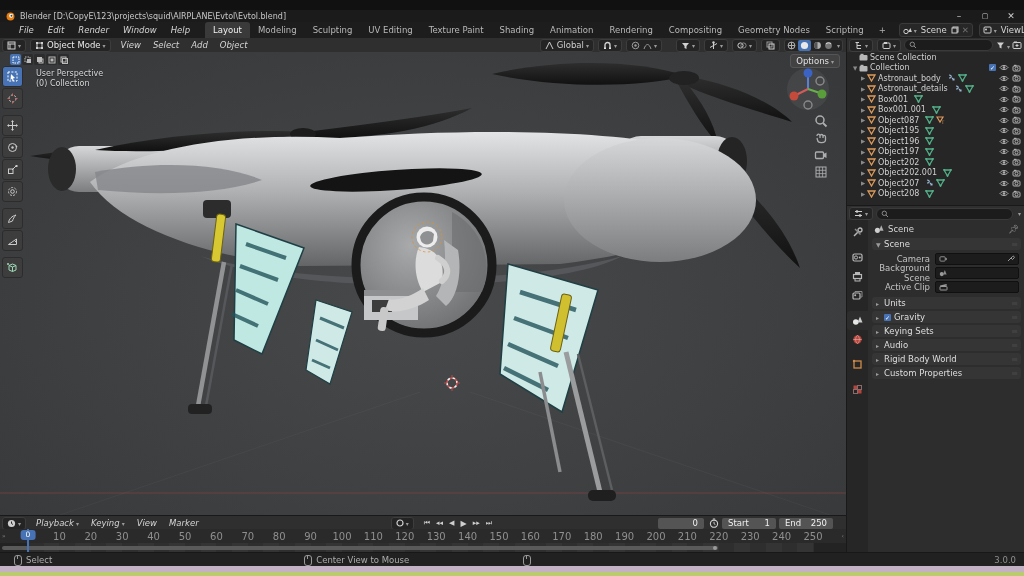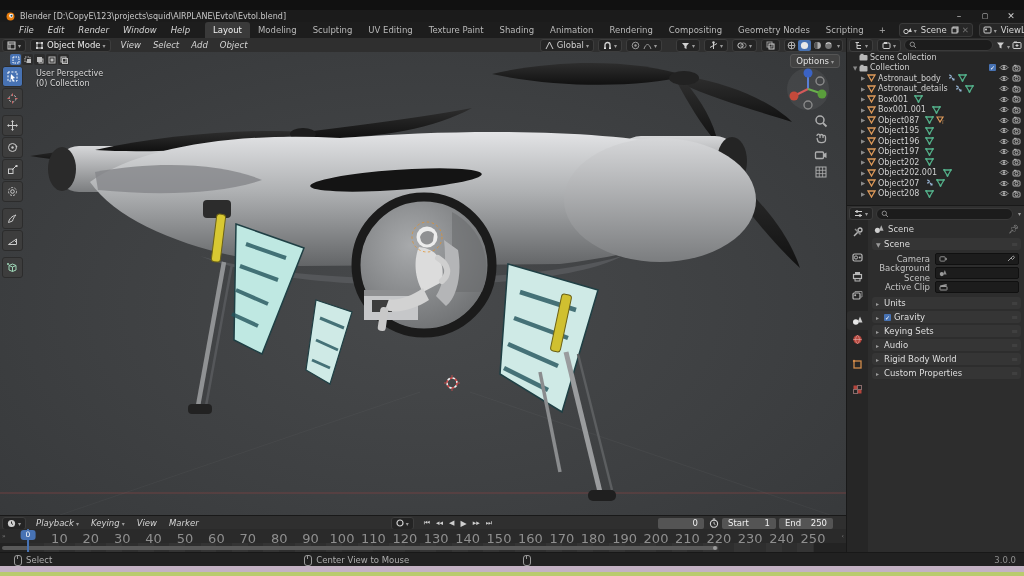--- a/index.html
+++ b/index.html
@@ -93,21 +93,21 @@
   .prop-label{width:62px;text-align:right;color:#c2c2c2;padding-right:5px;}
   .prop-field{flex:1;height:10px;background:#1c1c1c;border:1px solid #101010;border-radius:2px;
               display:flex;align-items:center;padding:0 3px;}
 
   
   #tl-header{left:0;top:515px;width:846px;height:14px;border-top:1px solid #191919;}
   #tl-ruler{left:0;top:529px;width:846px;height:14px;background:#2a2a2a;overflow:hidden;}
   #tl-channel{left:0;top:543px;width:846px;height:9px;background:#232323;overflow:hidden;}
   #tl-range{position:absolute;left:28px;top:0;width:786px;height:9px;
             background:repeating-linear-gradient(90deg,#2e2e2e 0 15.7px,#343434 15.7px 31.4px);}
-  .tick-label{position:absolute;top:2px;transform:translateX(-50%);color:#8f8f8f;font-size:13px;}
+  .tick-label{position:absolute;top:2px;transform:translateX(-50%);color:#8f8f8f;font-size:10px;}
   #playhead-line{position:absolute;left:27px;top:0;width:2px;height:23px;background:#4772b3;z-index:3;}
   #playhead-pill{position:absolute;left:28px;top:1px;transform:translateX(-50%);background:#4772b3;color:#fff;
                  border-radius:3px;padding:0 5px;font-size:7.5px;line-height:10px;z-index:4;}
   #tl-scroll{position:absolute;left:2px;top:3px;width:716px;height:4px;background:#5a5a5a;border-radius:2px;}
   #tl-scroll .knob{position:absolute;right:1px;top:0;width:4px;height:4px;border-radius:2px;background:#9a9a9a;}
   .transport{display:flex;align-items:center;gap:2px;margin-left:8px;}
   .tbtn{color:#cfcfcf;font-size:7px;padding:0 2px;}
   .frame-field{background:#545454;border-radius:2px;color:#f0f0f0;height:11px;display:flex;
                align-items:center;padding:0 6px;margin-left:4px;}
   .range-field{background:#545454;border-radius:2px;color:#f0f0f0;height:11px;display:flex;

